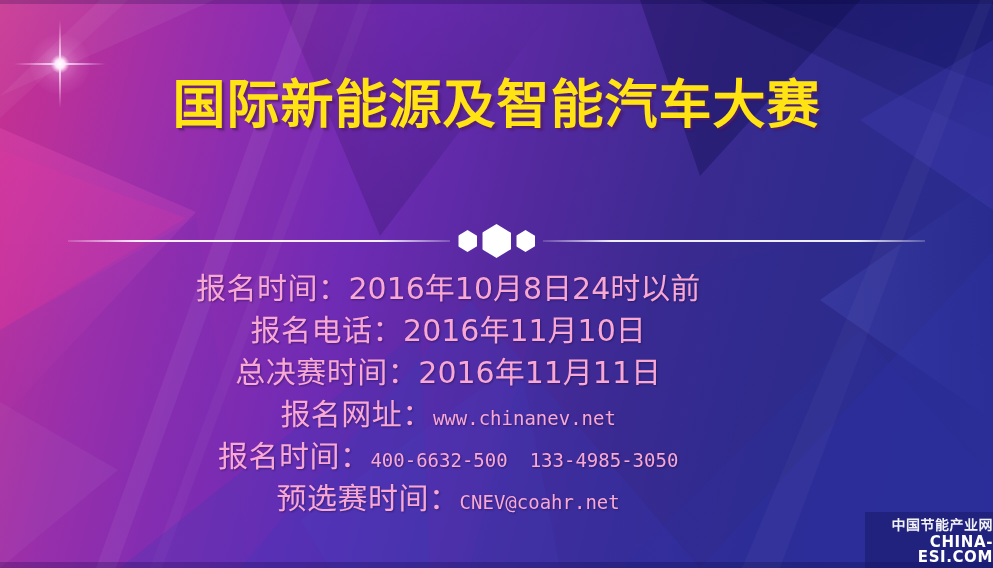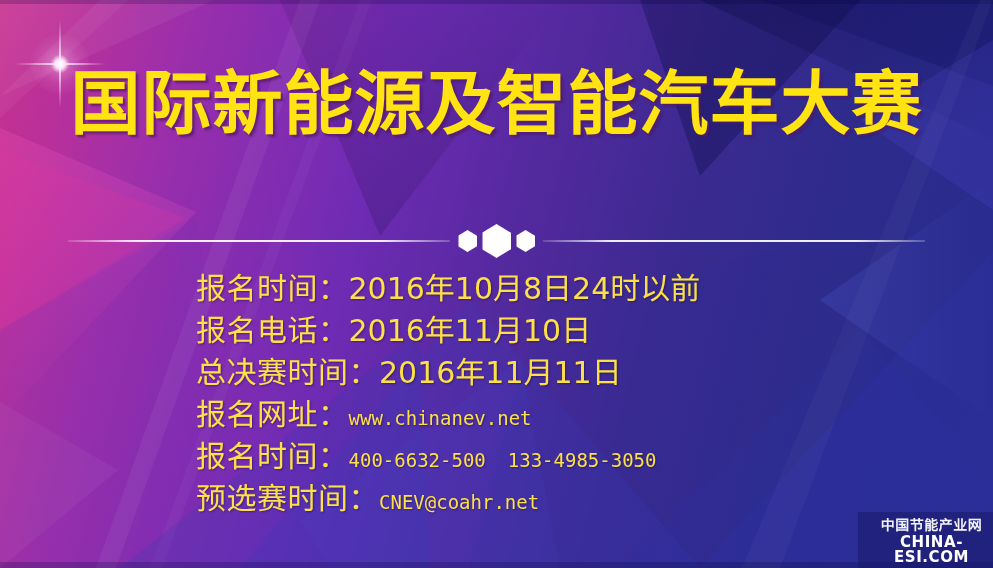--- a/index.html
+++ b/index.html
@@ -103,26 +103,26 @@
       3px 3px 2px rgba(60, 20, 80, 0.35);
   }
   .title-line1 .yr {
     font-family: "DejaVu Sans Mono", "Liberation Mono", monospace;
     font-size: 60px;
     font-weight: bold;
     letter-spacing: -1px;
   }
   .title-line2 {
     font-family: "DejaVu Sans", "Liberation Sans", sans-serif;
-    font-size: 70px;
+    font-size: 53px;
     font-weight: bold;
     color: #ffe313;
     letter-spacing: 1px;
     line-height: 1.1;
-    margin-top: 4px;
+    margin-top: 14px;
     white-space: nowrap;
     text-shadow:
       2px 2px 0 rgba(92, 30, 110, 0.55),
       3px 3px 2px rgba(60, 20, 80, 0.35);
   }
 
   
   .divider {
     position: absolute;
     left: 0; right: 0;
@@ -154,50 +154,51 @@
   .hex.small { width: 19px; height: 22px; }
   .hex.big   { width: 29px; height: 34px; }
 
   
   .info-block {
     position: absolute;
     left: 196px;
     top: 268px;
   }
   .info-line {
-    color: #fde047;
+    color: #f9a8d4;
     font-family: "DejaVu Sans", "Liberation Sans", sans-serif;
     font-size: 30px;
     line-height: 42px;
     height: 42px;
     white-space: nowrap;
     letter-spacing: 0.5px;
     text-shadow: 1px 1px 2px rgba(20, 10, 60, 0.45);
+    text-align: center;
   }
   .info-line .label { }
   .info-line .value {
     font-family: "DejaVu Sans Mono", "Liberation Mono", monospace;
     font-size: 19px;
     letter-spacing: 0;
   }
   .info-line.cjk-val .value {
     font-family: "DejaVu Sans", "Liberation Sans", sans-serif;
     font-size: 30px;
   }
   .info-line .value .gap { display: inline-block; width: 22px; }
 
   
   .watermark {
     position: absolute;
     right: 0;
     bottom: 0;
     width: 123px;
-    padding: 4px 0 3px 12px;
+    padding: 4px 0 3px 5px;
     background: rgba(24, 26, 104, 0.55);
-    text-align: center;
+    text-align: right;
   }
   .watermark .wm-cn {
     display: block;
     color: #f2f2f7;
     font-family: "DejaVu Sans", "Liberation Sans", sans-serif;
     font-size: 14px;
     font-weight: bold;
     letter-spacing: 0.5px;
     line-height: 18px;
   }

